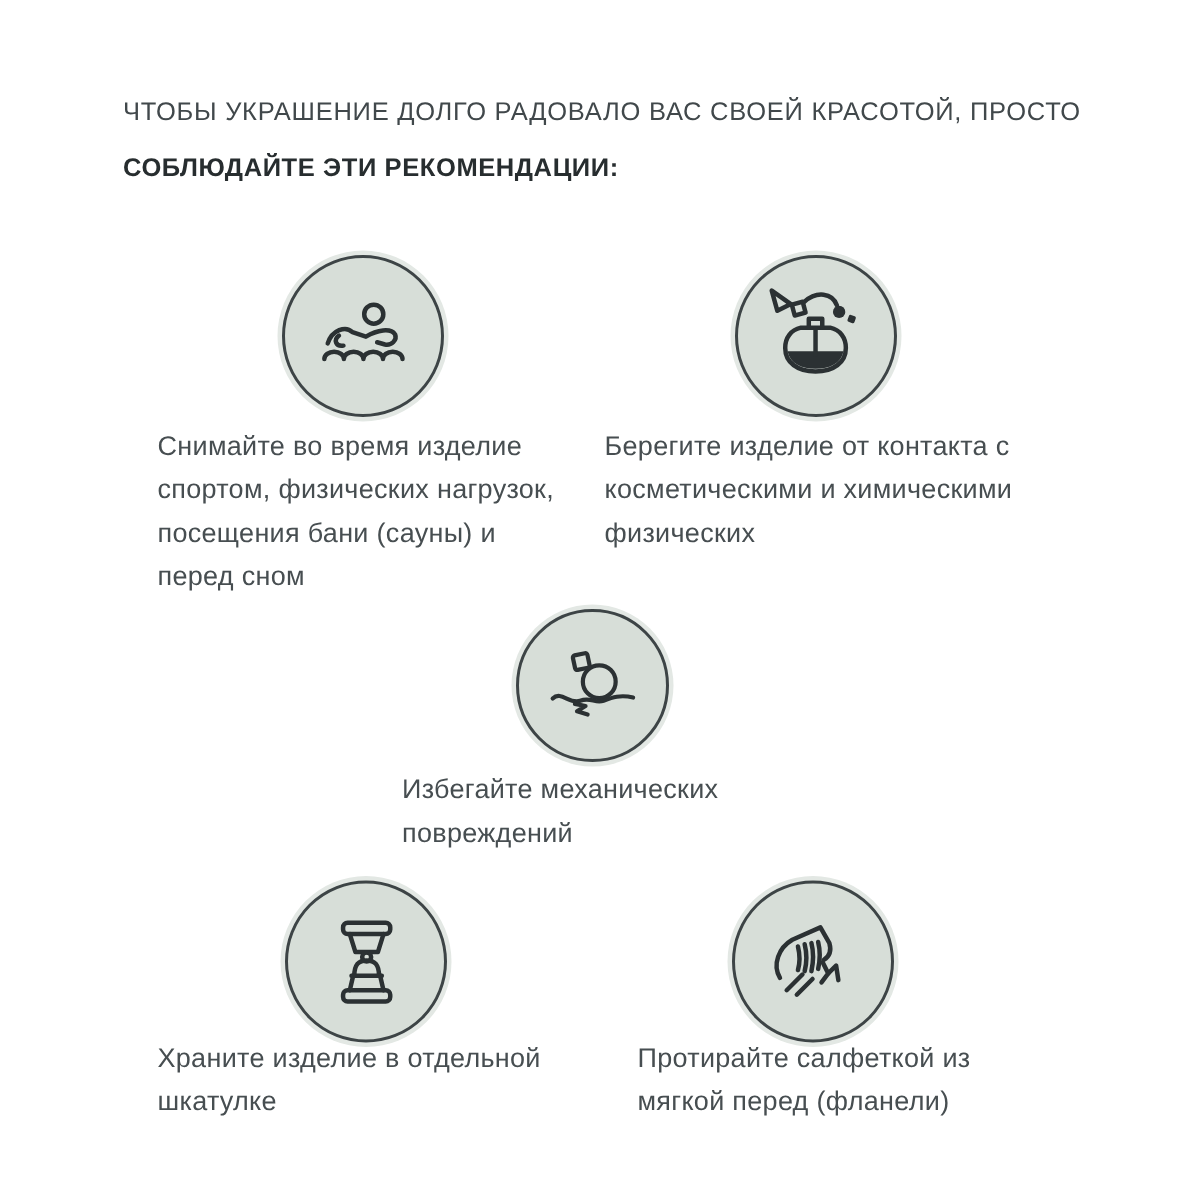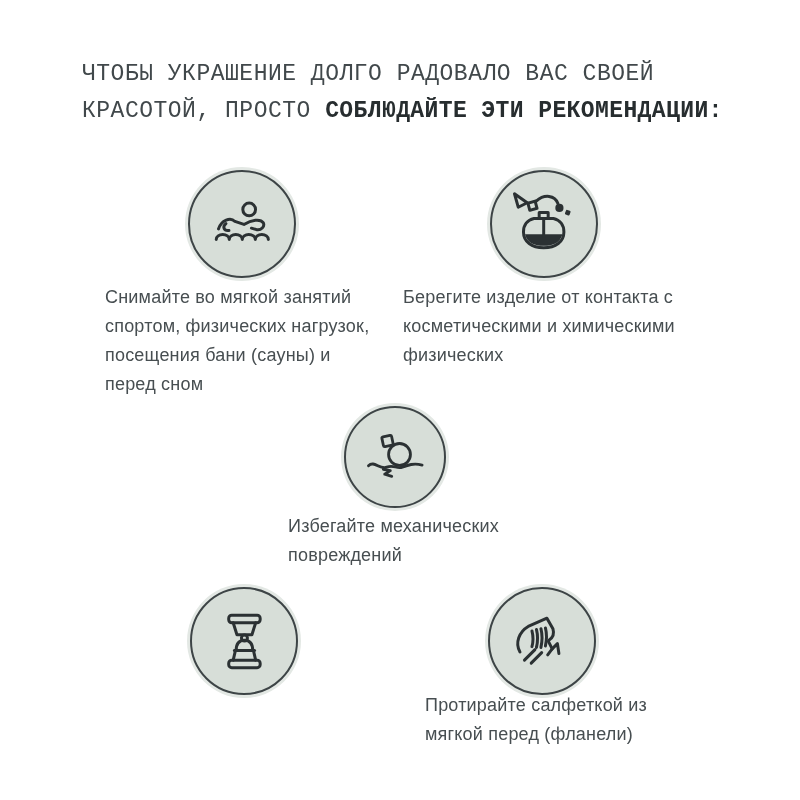--- a/index.html
+++ b/index.html
@@ -15,24 +15,23 @@
   html,body{margin:0;padding:0;}
   body{
     width:800px;height:800px;
     background:var(--background);
     font-family:"Liberation Sans", sans-serif;
     position:relative;overflow:hidden;
   }
   .stage{position:absolute;inset:0;}
   .title{
     position:absolute;left:82px;top:56px;width:655px;
-    font-size:23px;line-height:37px;letter-spacing:.5px;
+    font-size:17px;line-height:37px;letter-spacing:.5px;
     color:var(--title-text);
     text-transform:uppercase;
-    font-family:Liberation Mono, monospace;
   }
   .title b{color:var(--title-bold-text);font-weight:bold;letter-spacing:.4px;}
   .icon-circle{
     position:absolute;border-radius:50%;
     background:var(--circle-fill);
     border:2.5px solid var(--circle-border);
     box-shadow:0 0 0 3px var(--circle-rim);
     display:flex;align-items:center;justify-content:center;
     color:var(--icon-stroke);
   }
@@ -47,42 +46,42 @@
   .c3{left:344px;top:406px;width:98px;height:98px;}
   .c4{left:190px;top:587px;width:104px;height:104px;}
   .c5{left:488px;top:587px;width:104px;height:104px;}
   .caption{
     position:absolute;
     font-size:18px;line-height:29px;letter-spacing:.2px;
     color:var(--body-text);
   }
   .t1{left:105px;top:283px;width:272px;}
   .t2{left:403px;top:283px;width:282px;}
-  .t3{left:288px;top:512px;width:242px;}
+  .t3{left:268px;top:512px;width:242px;}
   .t4{left:105px;top:691px;width:300px;}
   .t5{left:425px;top:691px;width:282px;}
 </style>
 </head>
 <body>
 
 <div class="stage">
 
   <div class="title">
     <span>ЧТОБЫ УКРАШЕНИЕ ДОЛГО РАДОВАЛО ВАС СВОЕЙ КРАСОТОЙ, ПРОСТО </span><b>СОБЛЮДАЙТЕ ЭТИ РЕКОМЕНДАЦИИ:</b>
   </div>
 
   <div class="icon-circle c1">
     <svg viewBox="0 0 100 100" aria-hidden="true">
       <circle cx="59" cy="30" r="8.5"></circle>
       <path d="M18 56 C 22 44 34 40 40 46 L 52 50 C 62 44 74 42 78 48 C 80 53 75 58 69 57 L 62 55"></path>
       <path d="M28 49 C 23 53 25 59 32 58"></path>
       <path d="M15 70 a 8.7 6.6 0 0 1 17.4 0 a 8.7 6.6 0 0 1 17.4 0 a 8.7 6.6 0 0 1 17.4 0 a 8.7 6.6 0 0 1 17.4 0"></path>
     </svg>
   </div>
-  <div class="caption t1">Снимайте во мягкой занятий спортом, физических нагрузок, посещения бани (сауны) и перед сном</div>
+  <div class="caption t1">Снимайте во время изделие спортом, физических нагрузок, посещения бани (сауны) и перед сном</div>
 
   <div class="icon-circle c2">
     <svg viewBox="0 0 100 100" aria-hidden="true">
       <path d="M36 42 L62 42 C 71 44 76 51 76 60 C 76 73 65 81 49 81 C 33 81 22 73 22 60 C 22 51 27 44 36 42 Z"></path>
       <path class="fill" d="M24 63 L74 63 C 71.5 74 62 78.5 49 78.5 C 36 78.5 26.5 74 24 63 Z"></path>
       <line x1="49" y1="43" x2="49" y2="66" stroke-width="5"></line>
       <path d="M43 42 L43 34 L55 34 L55 42"></path>
       <rect x="29" y="20" width="10" height="10" transform="rotate(-15 34 25)"></rect>
       <path d="M27 21 L10 9 L15 27 Z"></path>
       <path d="M39 19 C 50 9 64 11 68 22"></path>
@@ -106,20 +105,21 @@
     <svg viewBox="0 0 100 100" aria-hidden="true">
       <rect x="29" y="15" width="42" height="10" rx="4"></rect>
       <path d="M35 25 L40 41 L60 41 L65 25"></path>
       <circle cx="50" cy="45.5" r="4"></circle>
       <path d="M39 62 C 39 52 43 48.5 50 48.5 C 57 48.5 61 52 61 62"></path>
       <line x1="36.5" y1="62" x2="63.5" y2="62"></line>
       <path d="M38 62 L35 75 M62 62 L65 75"></path>
       <rect x="29" y="75" width="42" height="10" rx="4"></rect>
     </svg>
   </div>
+  <div class="caption t4">Храните изделие в отдельной шкатулке</div>
 
   <div class="icon-circle c5">
     <svg viewBox="0 0 100 100" aria-hidden="true">
       <path d="M20 64 C 13 52 19 37 31 30 L 56 19 L 64 33 C 66 40 64 45 59 48"></path>
       <path d="M36 36 C 38 44 38 50 36 57"></path>
       <path d="M42 34 C 44 42 44 50 42 58"></path>
       <path d="M48 33 C 50 41 50 49 48 58"></path>
       <path d="M54 32 C 56 40 56 47 54 56"></path>
       <path d="M26 75 L40 61"></path>
       <path d="M35 79 L49 65"></path>

